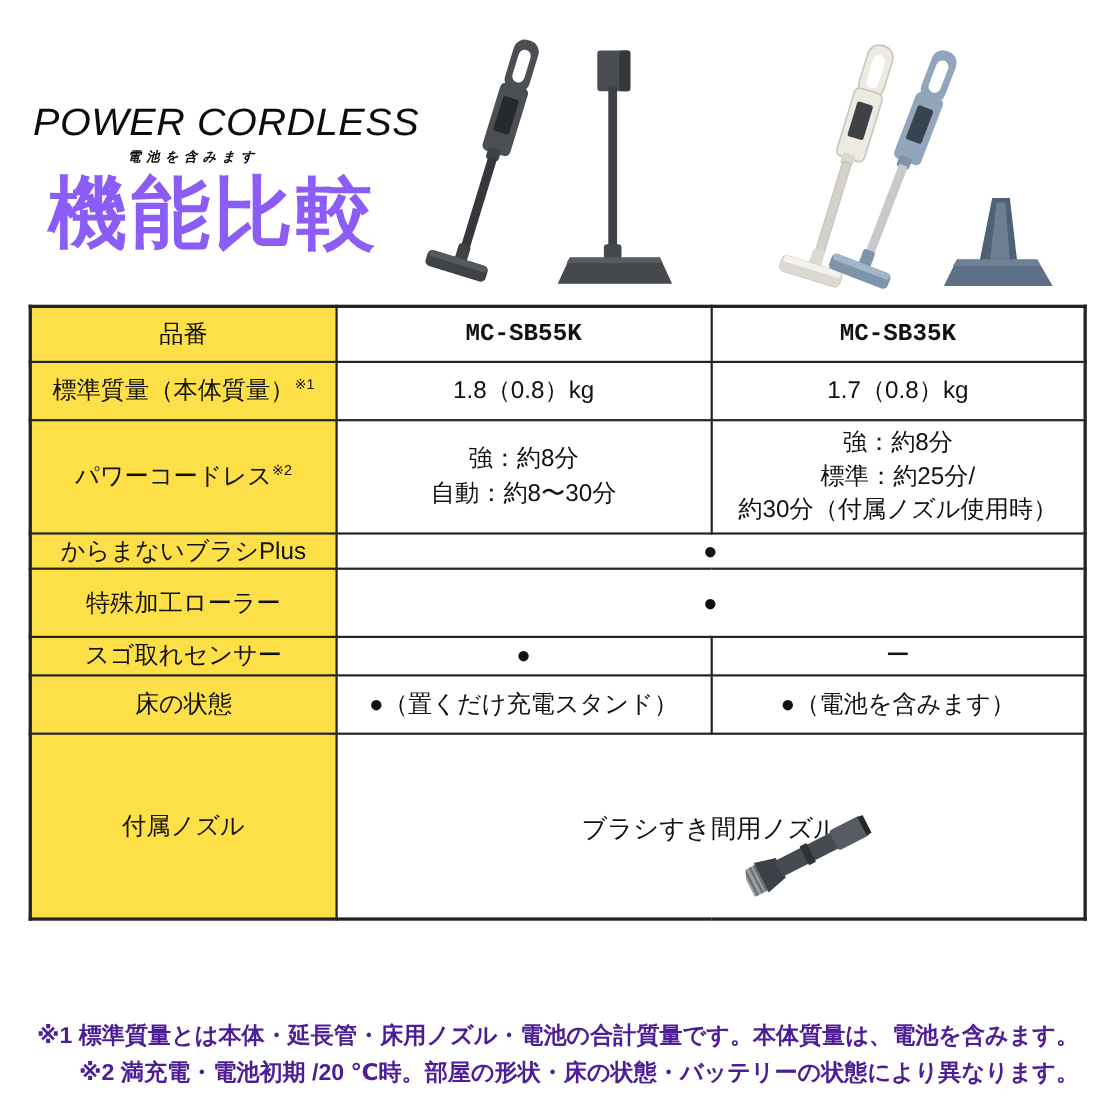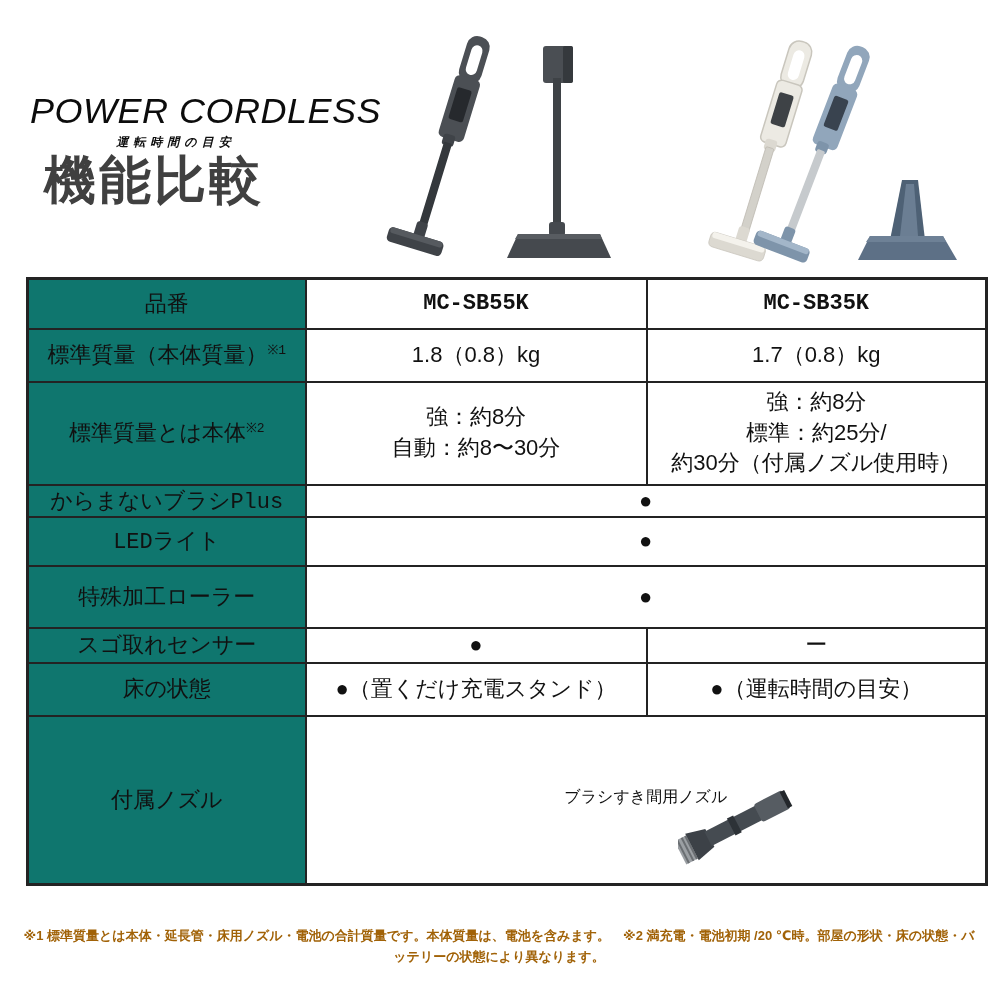--- a/index.html
+++ b/index.html
@@ -12,61 +12,61 @@
   .logo-block{position:absolute;left:30px;top:90px;width:292px;}
   .logo-title{
     font-style:italic;font-size:36px;font-weight:500;letter-spacing:0.5px;
     white-space:nowrap;color:#0c0c0c;transform:scaleY(0.96);
   }
   .logo-subtitle{
     font-style:italic;font-weight:bold;font-size:12px;letter-spacing:5px;
     text-align:center;margin-top:2px;color:#0c0c0c;
   }
   .section-title{
-    position:absolute;left:44px;top:146px;font-size:52px;font-weight:900;
-    letter-spacing:3px;color:#404040;white-space:nowrap;
+    position:absolute;left:44px;top:146px;font-size:72px;font-weight:900;
+    letter-spacing:3px;color:#8b5cf6;white-space:nowrap;
   }
   
   .product-left{position:absolute;left:338px;top:8px;}
   .product-right{position:absolute;left:678px;top:8px;}
   
   table.cmp{
     position:absolute;left:26px;top:277px;width:959px;
     border-collapse:collapse;table-layout:fixed;
     border:3px solid #232323;
   }
   table.cmp td{
     border:2px solid #232323;text-align:center;vertical-align:middle;
     padding:0;font-size:22px;color:#111;
   }
-  td.label-cell{background:#0f766e;font-size:22px;font-family:Liberation Mono, monospace;}
+  td.label-cell{background:#fde047;font-size:22px;}
   td.model-cell{font-weight:bold;font-size:25px;font-family:Liberation Mono, monospace;}
   td.runtime-cell{font-size:21px;line-height:1.4;}
   td.bullet-cell{font-size:24px;}
   .sup-note{font-size:13px;vertical-align:super;letter-spacing:0;}
   .nozzle-inner{position:relative;width:100%;height:166px;}
   .nozzle-caption{
-    position:absolute;left:0;right:0;top:70px;text-align:center;font-size:16px;
+    position:absolute;left:0;right:0;top:70px;text-align:center;font-size:23px;
   }
   .nozzle-svg{position:absolute;right:172px;top:70px;}
   
   .footnotes{
     position:absolute;left:17px;top:925px;width:964px;
-    font-size:13px;font-weight:bold;line-height:1.62;color:#a16207;
-    text-align:center;
+    font-size:21px;font-weight:bold;line-height:1.62;color:#4c1d95;
+    text-align:right;
   }
 </style>
 </head>
 <body>
 
 <div class="page">
 
   <div class="logo-block">
     <div class="logo-title">POWER CORDLESS</div>
-    <div class="logo-subtitle">運転時間の目安</div>
+    <div class="logo-subtitle">電池を含みます</div>
   </div>
   <div class="section-title">機能比較</div>
 
   <svg class="product-left" width="310" height="265" viewBox="0 0 310 265">
 
     <g transform="translate(78,241) rotate(17) scale(0.75)">
       <rect x="-15" y="-296" width="31" height="64" rx="14" fill="#4b4f54"></rect>
       <rect x="-7" y="-284" width="15" height="41" rx="8" fill="#ffffff"></rect>
       <rect x="-17" y="-239" width="35" height="86" rx="7" fill="#4b4f54"></rect>
       <rect x="-10" y="-223" width="20" height="44" rx="3" fill="#26292d"></rect>
@@ -132,52 +132,48 @@
         <td class="label-cell"><span>品番</span></td>
         <td class="model-cell">MC-SB55K</td>
         <td class="model-cell">MC-SB35K</td>
       </tr>
       <tr style="height:53px">
         <td class="label-cell"><span>標準質量（本体質量）</span><span class="sup-note">※1</span></td>
         <td>1.8（0.8）kg</td>
         <td>1.7（0.8）kg</td>
       </tr>
       <tr style="height:103px">
-        <td class="label-cell"><span>標準質量とは本体</span><span class="sup-note">※2</span></td>
+        <td class="label-cell"><span>パワーコードレス</span><span class="sup-note">※2</span></td>
         <td class="runtime-cell">
           <div>強：約8分</div>
           <div>自動：約8〜30分</div>
         </td>
         <td class="runtime-cell">
           <div>強：約8分</div>
           <div>標準：約25分/</div>
           <div>約30分（付属ノズル使用時）</div>
         </td>
       </tr>
       <tr style="height:32px">
         <td class="label-cell">からまないブラシPlus</td>
         <td class="bullet-cell" colspan="2">●</td>
       </tr>
-      <tr style="height:49px">
-        <td class="label-cell">LEDライト</td>
-        <td class="bullet-cell" colspan="2">●</td>
-      </tr>
       <tr style="height:62px">
         <td class="label-cell">特殊加工ローラー</td>
         <td class="bullet-cell" colspan="2">●</td>
       </tr>
       <tr style="height:35px">
         <td class="label-cell">スゴ取れセンサー</td>
         <td class="bullet-cell">●</td>
         <td>ー</td>
       </tr>
       <tr style="height:53px">
         <td class="label-cell">床の状態</td>
         <td>●（置くだけ充電スタンド）</td>
-        <td>●（運転時間の目安）</td>
+        <td>●（電池を含みます）</td>
       </tr>
       <tr style="height:166px">
         <td class="label-cell">付属ノズル</td>
         <td colspan="2">
           <div class="nozzle-inner">
             <div class="nozzle-caption">ブラシすき間用ノズル</div>
             <svg class="nozzle-svg" width="135" height="82" viewBox="0 0 135 82">
               <g transform="translate(14,60) rotate(-27)">
                 <rect x="-13" y="-13" width="13" height="26" fill="#9b9fa3"></rect>
                 <rect x="-11" y="-13" width="2" height="26" fill="#6a6e72"></rect>

